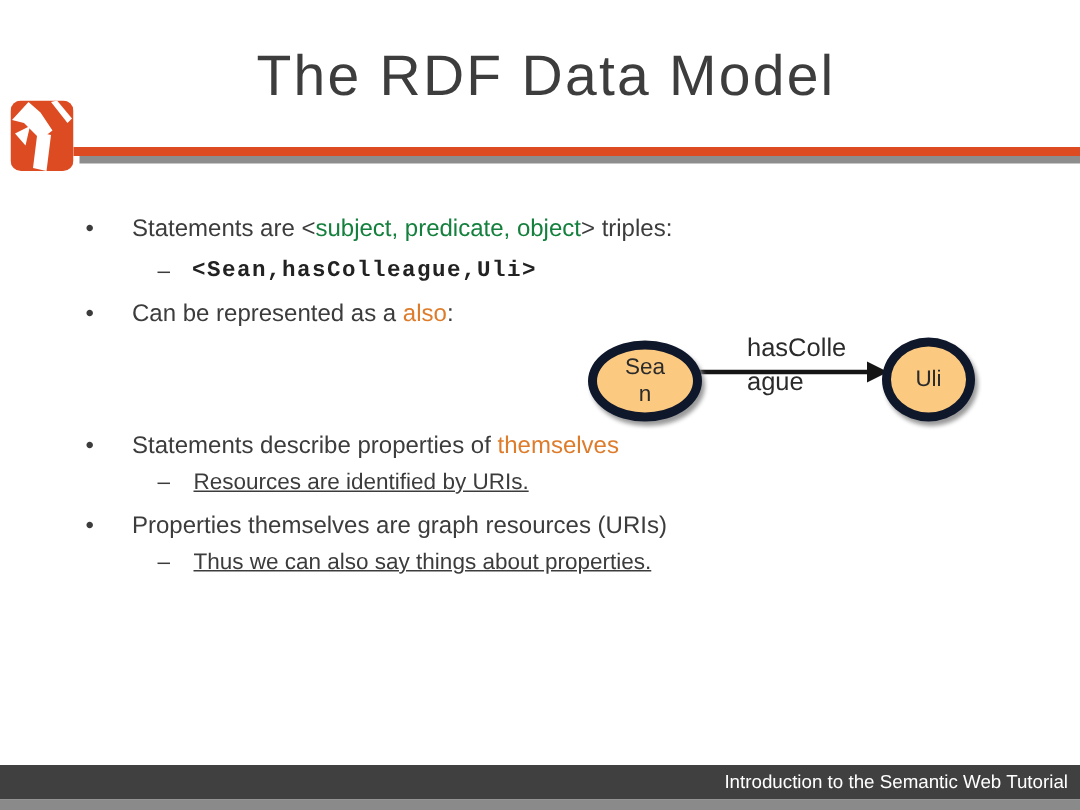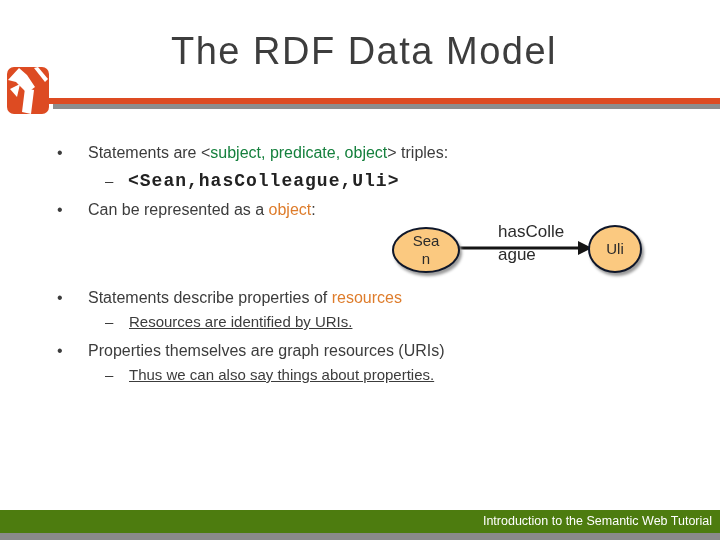--- a/index.html
+++ b/index.html
@@ -16,41 +16,41 @@
   .rule-gray{position:absolute;left:53px;top:104px;width:667px;height:5px;background:#8d8d8d;}
 
   .line{position:absolute;left:0;width:720px;white-space:nowrap;}
   .lvl1{font-size:16px;line-height:22px;}
   .lvl2{font-size:15px;line-height:20px;}
   .marker1{position:absolute;left:57px;top:0;}
   .text1{position:absolute;left:88px;top:0;}
   .marker2{position:absolute;left:105px;top:0;}
   .text2{position:absolute;left:129px;top:0;text-decoration:underline;}
   .code{
-    font-family:"Liberation Mono",monospace;font-weight:bold;font-size:18px;line-height:20px;
+    font-family:"Liberation Mono",monospace;font-weight:bold;font-size:15px;line-height:20px;
     letter-spacing:1px;color:#222222;position:absolute;left:128px;top:0;text-align:center;
   }
   .teal{color:#15803d;}
   .orange{color:#de7c2b;}
 
   .node{
-    position:absolute;border-radius:50%;background:#fbc980;border:2px solid #0f172a;
+    position:absolute;border-radius:50%;background:#fbc980;border:6px solid #0f172a;
     box-shadow:2px 3px 3px #9a9a9a;display:flex;align-items:center;justify-content:center;
   }
   .node-label{
     display:block;text-align:center;font-size:15px;line-height:18px;
     word-break:break-all;color:#2b2b2b;
   }
   .edge-svg{position:absolute;left:390px;top:215px;}
   .edge-label{
     position:absolute;left:472px;top:220px;width:70px;
     font-size:17px;line-height:23px;word-break:break-all;color:#2b2b2b;margin-left:26px;
   }
 
-  .footer-bar{position:absolute;left:0;top:510px;width:720px;height:23px;background:#4d7c0f;}
+  .footer-bar{position:absolute;left:0;top:510px;width:720px;height:23px;background:#404040;}
   .footer-text{
     position:absolute;right:8px;top:3px;color:#ffffff;font-size:12.5px;line-height:17px;
   }
   .footer-gray{position:absolute;left:0;top:533px;width:720px;height:7px;background:#8a8a8a;}
 </style>
 </head>
 <body>
 
 <div class="slide">
 
@@ -74,38 +74,38 @@
     <span class="text1"><span>Statements are &lt;</span><span class="teal">subject, predicate, object</span><span>&gt; triples:</span></span>
   </div>
 
   <div class="line lvl2" style="top:171px">
     <span class="marker2">–</span>
     <span class="code">&lt;Sean,hasColleague,Uli&gt;</span>
   </div>
 
   <div class="line lvl1" style="top:199px">
     <span class="marker1">•</span>
-    <span class="text1"><span>Can be represented as a </span><span class="orange">object</span><span>:</span></span>
+    <span class="text1"><span>Can be represented as a </span><span class="orange">also</span><span>:</span></span>
   </div>
 
   <svg class="edge-svg" width="260" height="60">
     <line x1="64" y1="33" x2="190" y2="33" stroke="#151515" stroke-width="3"></line>
     <polygon points="202,33 188,26 188,40" fill="#151515"></polygon>
   </svg>
   <div class="edge-label">hasColleague</div>
   <div class="node" style="left:392px;top:227px;width:64px;height:42px;">
     <span class="node-label" style="width:32px;">Sean</span>
   </div>
   <div class="node" style="left:588px;top:225px;width:50px;height:44px;">
     <span class="node-label" style="width:19px;">Uli</span>
   </div>
 
   <div class="line lvl1" style="top:287px">
     <span class="marker1">•</span>
-    <span class="text1"><span>Statements describe properties of </span><span class="orange">resources</span></span>
+    <span class="text1"><span>Statements describe properties of </span><span class="orange">themselves</span></span>
   </div>
 
   <div class="line lvl2" style="top:312px">
     <span class="marker2">–</span>
     <span class="text2">Resources are identified by URIs.</span>
   </div>
 
   <div class="line lvl1" style="top:340px">
     <span class="marker1">•</span>
     <span class="text1">Properties themselves are graph resources (URIs)</span>

